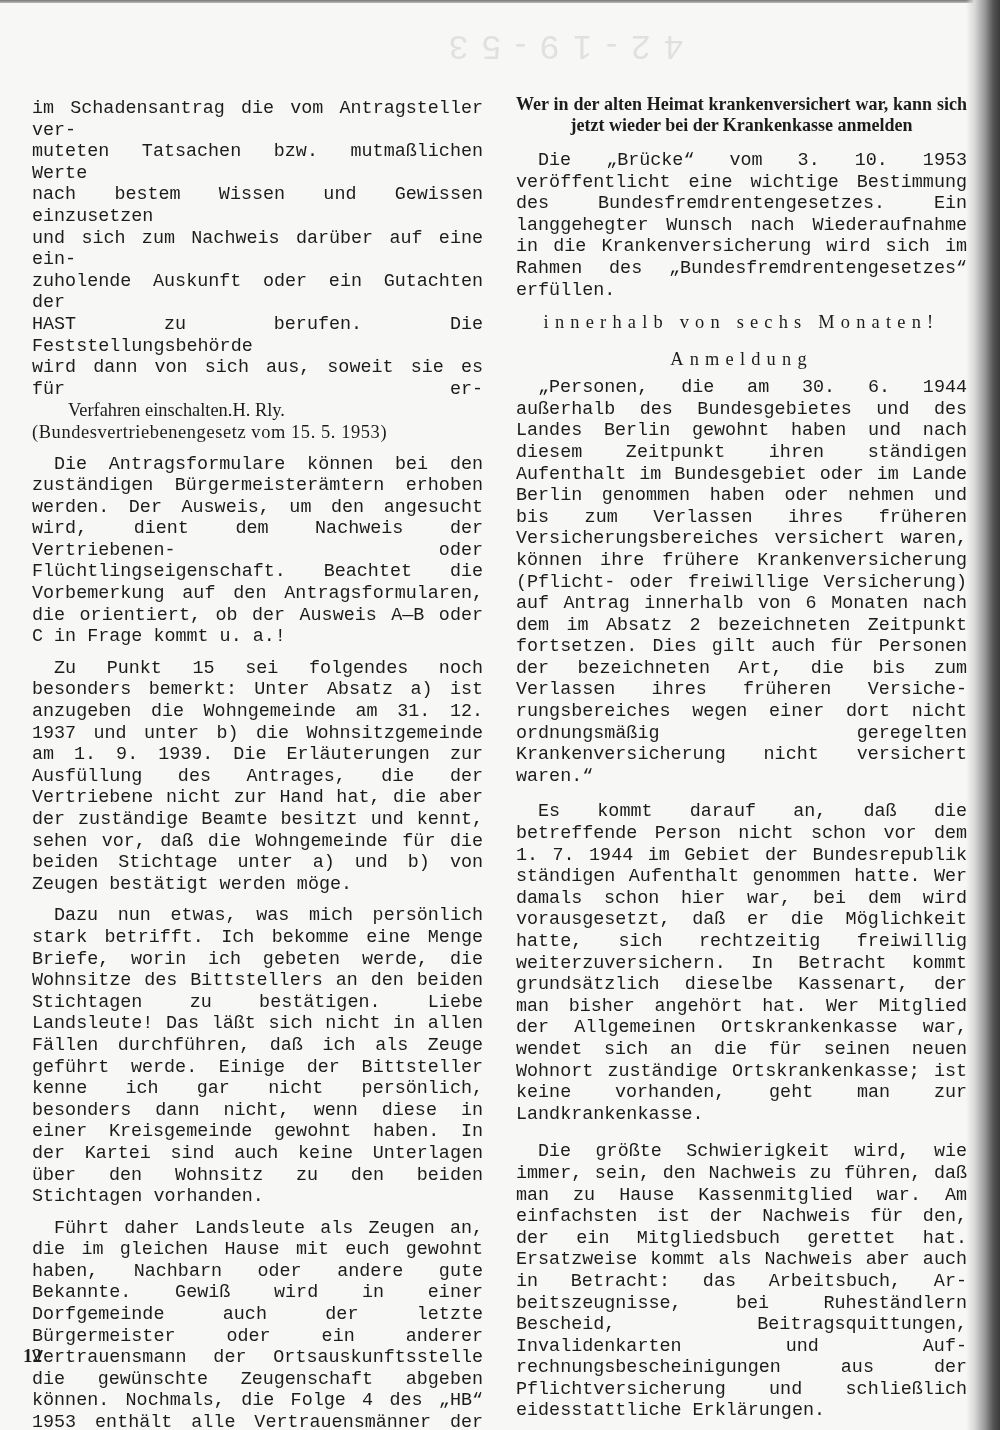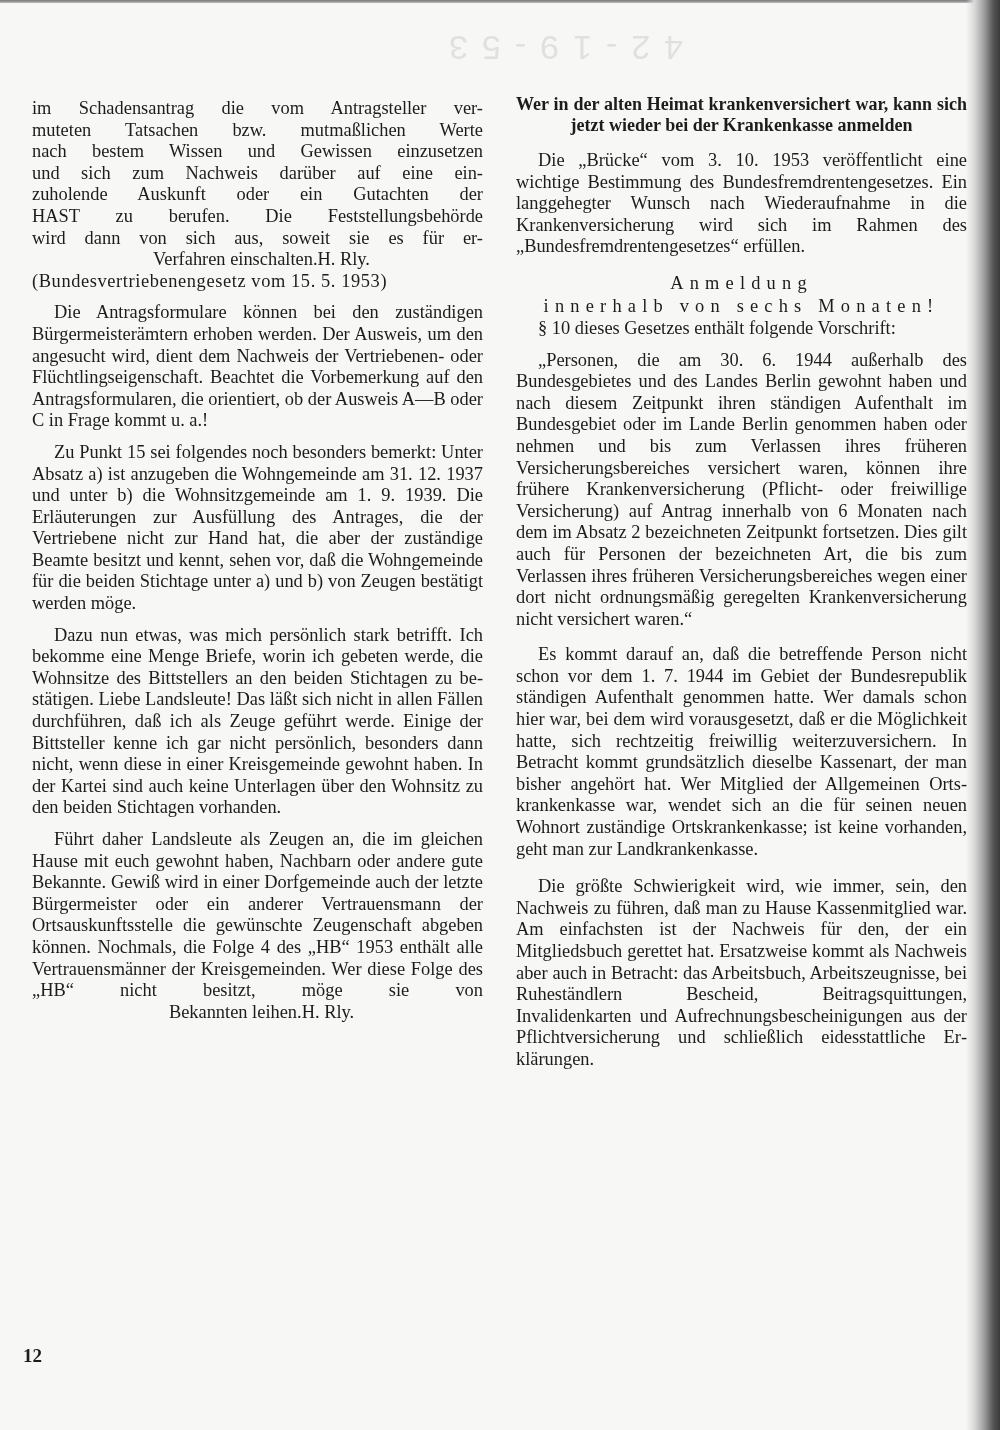--- a/index.html
+++ b/index.html
@@ -50,25 +50,26 @@
       top: 98px;
     }
     .col-right {
       left: 516px;
       width: 451px;
       top: 94px;
     }
     p {
       margin: 0 0 10px 0;
       text-indent: 22px;
+      font-family: Liberation Mono, monospace;
     }
     p.no-indent { text-indent: 0; }
     .sig-line {
       display: flex;
-      justify-content: center;
+      justify-content: flex-start;
       margin-left: 36px;
     }
     .sig {
       padding-right: 28px;
     }
     .heading {
       font-weight: bold;
       text-align: center;
       font-size: 18px;
       line-height: 21px;
@@ -136,24 +137,23 @@
     <span>Bekannten leihen.</span>
     <span class="sig">H. Rly.</span>
   </div>
 </div>
 
 <div class="column col-right">
   <h2 class="heading heading-right">Wer in der alten Heimat krankenversichert war, kann sich jetzt wieder bei der Kranken­kasse anmelden</h2>
 
   <p>Die „Brücke“ vom 3. 10. 1953 veröffentlicht eine wichtige Bestimmung des Bundesfremd­rentengesetzes. Ein langgehegter Wunsch nach Wiederaufnahme in die Krankenversicherung wird sich im Rahmen des „Bundesfremdrenten­gesetzes“ erfüllen.</p>
 
+  <div class="spaced">innerhalb von sechs Monaten!</div>
   <div class="spaced spaced-first">Anmeldung</div>
-  <div class="spaced">innerhalb von sechs Monaten!</div>
 
-  <p>§ 10 dieses Gesetzes enthält folgende Vor­schrift:</p>
 
   <p class="quote">„Personen, die am 30. 6. 1944 außerhalb des Bundesgebietes und des Landes Berlin gewohnt haben und nach diesem Zeitpunkt ihren ständigen Aufenthalt im Bundesgebiet oder im Lande Berlin genommen haben oder nehmen und bis zum Verlassen ihres früheren Versicherungsbereiches versichert waren, kön­nen ihre frühere Krankenversicherung (Pflicht- oder freiwillige Versicherung) auf Antrag in­nerhalb von 6 Monaten nach dem im Absatz 2 bezeichneten Zeitpunkt fortsetzen. Dies gilt auch für Personen der bezeichneten Art, die bis zum Verlassen ihres früheren Versiche­rungsbereiches wegen einer dort nicht ord­nungsmäßig geregelten Krankenversicherung nicht versichert waren.“</p>
 
   <p style="margin-top:14px;">Es kommt darauf an, daß die betreffende Person nicht schon vor dem 1. 7. 1944 im Ge­biet der Bundesrepublik ständigen Aufenthalt genommen hatte. Wer damals schon hier war, bei dem wird vorausgesetzt, daß er die Mög­lichkeit hatte, sich rechtzeitig freiwillig weiter­zuversichern. In Betracht kommt grundsätz­lich dieselbe Kassenart, der man bisher ange­hört hat. Wer Mitglied der Allgemeinen Orts­krankenkasse war, wendet sich an die für seinen neuen Wohnort zuständige Ortskran­kenkasse; ist keine vorhanden, geht man zur Landkrankenkasse.</p>
   <p style="margin-top:16px;">Die größte Schwierigkeit wird, wie immer, sein, den Nachweis zu führen, daß man zu Hause Kassenmitglied war. Am einfachsten ist der Nachweis für den, der ein Mitgliedsbuch gerettet hat. Ersatzweise kommt als Nachweis aber auch in Betracht: das Arbeitsbuch, Ar­beitszeugnisse, bei Ruheständlern Bescheid, Beitragsquittungen, Invalidenkarten und Auf­rechnungsbescheinigungen aus der Pflichtver­sicherung und schließlich eidesstattliche Er­klärungen.</p>
 </div>
 
 <div class="page-number">12</div>
 
 </body></html>

